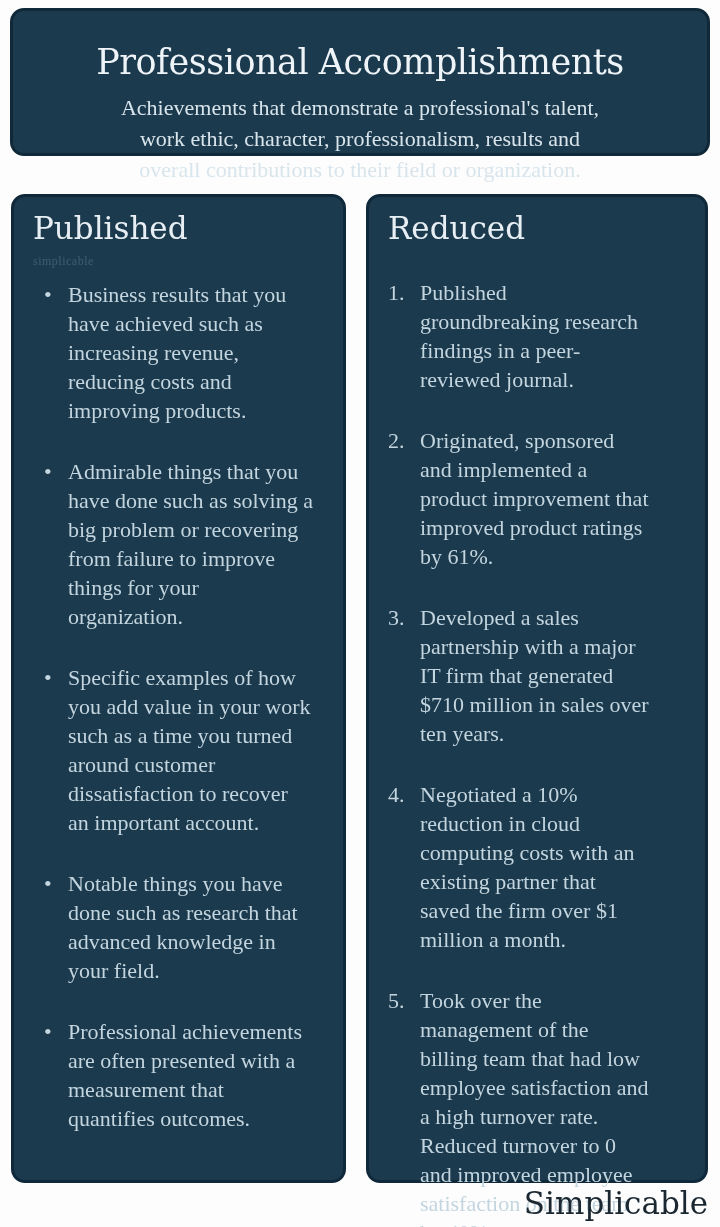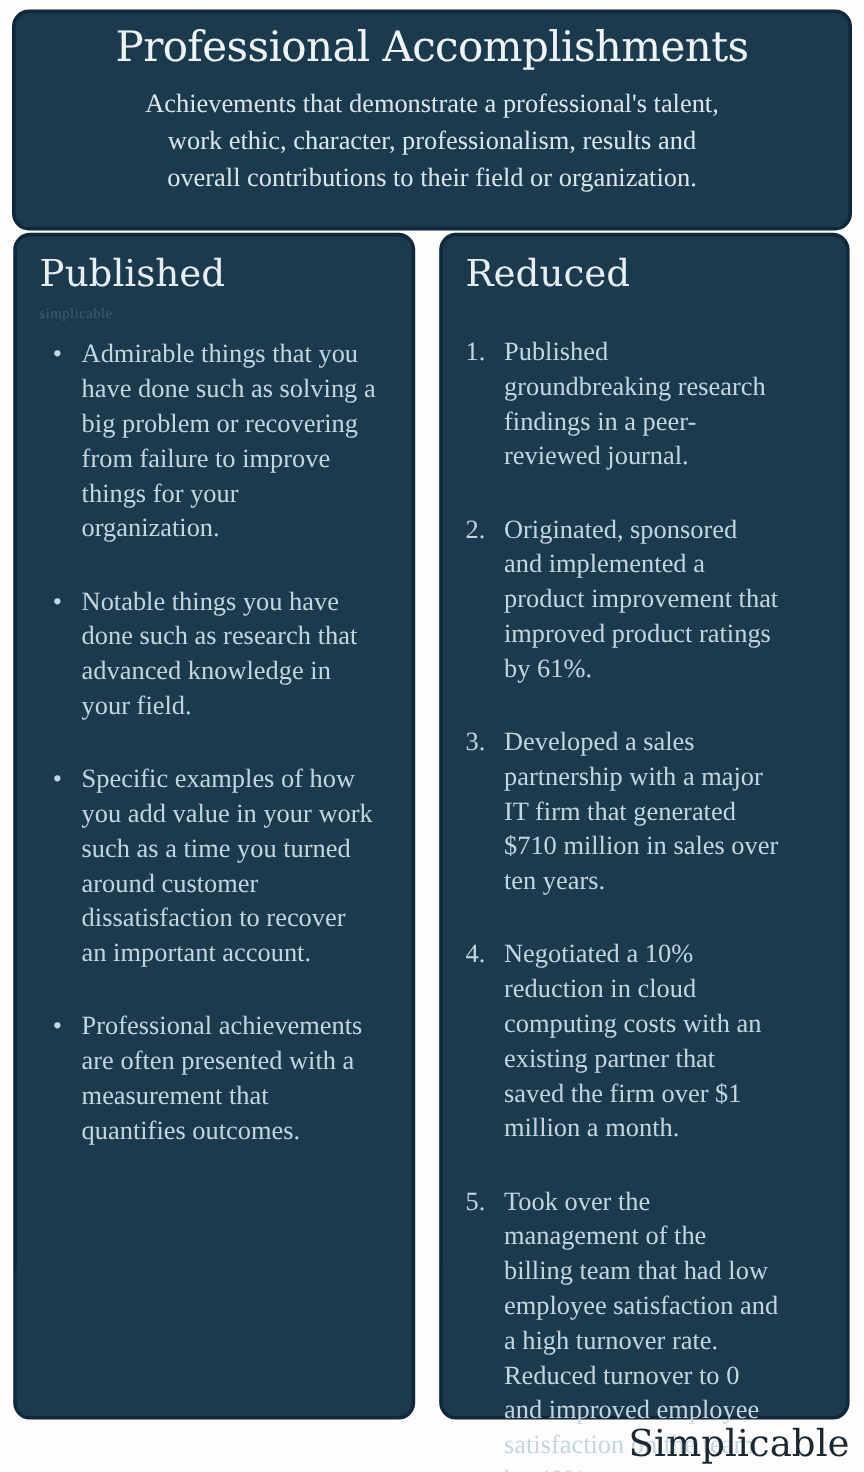--- a/index.html
+++ b/index.html
@@ -14,22 +14,22 @@
   .panel {
     position: absolute;
     background: #1c3a4d;
     border: 3px solid #10293a;
     border-radius: 14px;
     box-sizing: border-box;
   }
   
   #header-panel {
     left: 10px; top: 8px;
-    width: 700px; height: 184px;
-    padding-top: 7px;
+    width: 700px; height: 148px;
+    padding-top: 29px;
   }
   .title {
     margin: 0;
     text-align: center;
     font-family: "DejaVu Serif", serif;
     font-weight: normal;
     font-size: 35px;
     line-height: 44px;
     letter-spacing: -0.5px;
     color: #eef4f8;
@@ -124,23 +124,24 @@
 
 <div class="panel" id="header-panel">
   <h1 class="title">Professional Accomplishments</h1>
   <div class="subtitle">Achievements that demonstrate a professional's talent, work ethic, character, professionalism, results and overall contributions to their field or organization.</div>
 </div>
 
 <div class="panel" id="overview-panel">
   <h2 class="panel-heading">Published</h2>
   <div class="watermark">simplicable</div>
   <ul class="bullet-list">
+      <li>Business results that you have achieved such as increasing revenue, reducing costs and improving products.</li>
       <li>Admirable things that you have done such as solving a big problem or recovering from failure to improve things for your organization.</li>
+      <li>Specific examples of how you add value in your work such as a time you turned around customer dissatisfaction to recover an important account.</li>
       <li>Notable things you have done such as research that advanced knowledge in your field.</li>
-      <li>Specific examples of how you add value in your work such as a time you turned around customer dissatisfaction to recover an important account.</li>
       <li>Professional achievements are often presented with a measurement that quantifies outcomes.</li>
     </ul>
 </div>
 
 <div class="panel" id="examples-panel">
   <h2 class="panel-heading">Reduced</h2>
   <ol class="numbered-list">
       <li>Published groundbreaking research findings in a peer-reviewed journal.</li>
       <li>Originated, sponsored and implemented a product improvement that improved product ratings by 61%.</li>
       <li>Developed a sales partnership with a major IT firm that generated $710 million in sales over ten years.</li>

